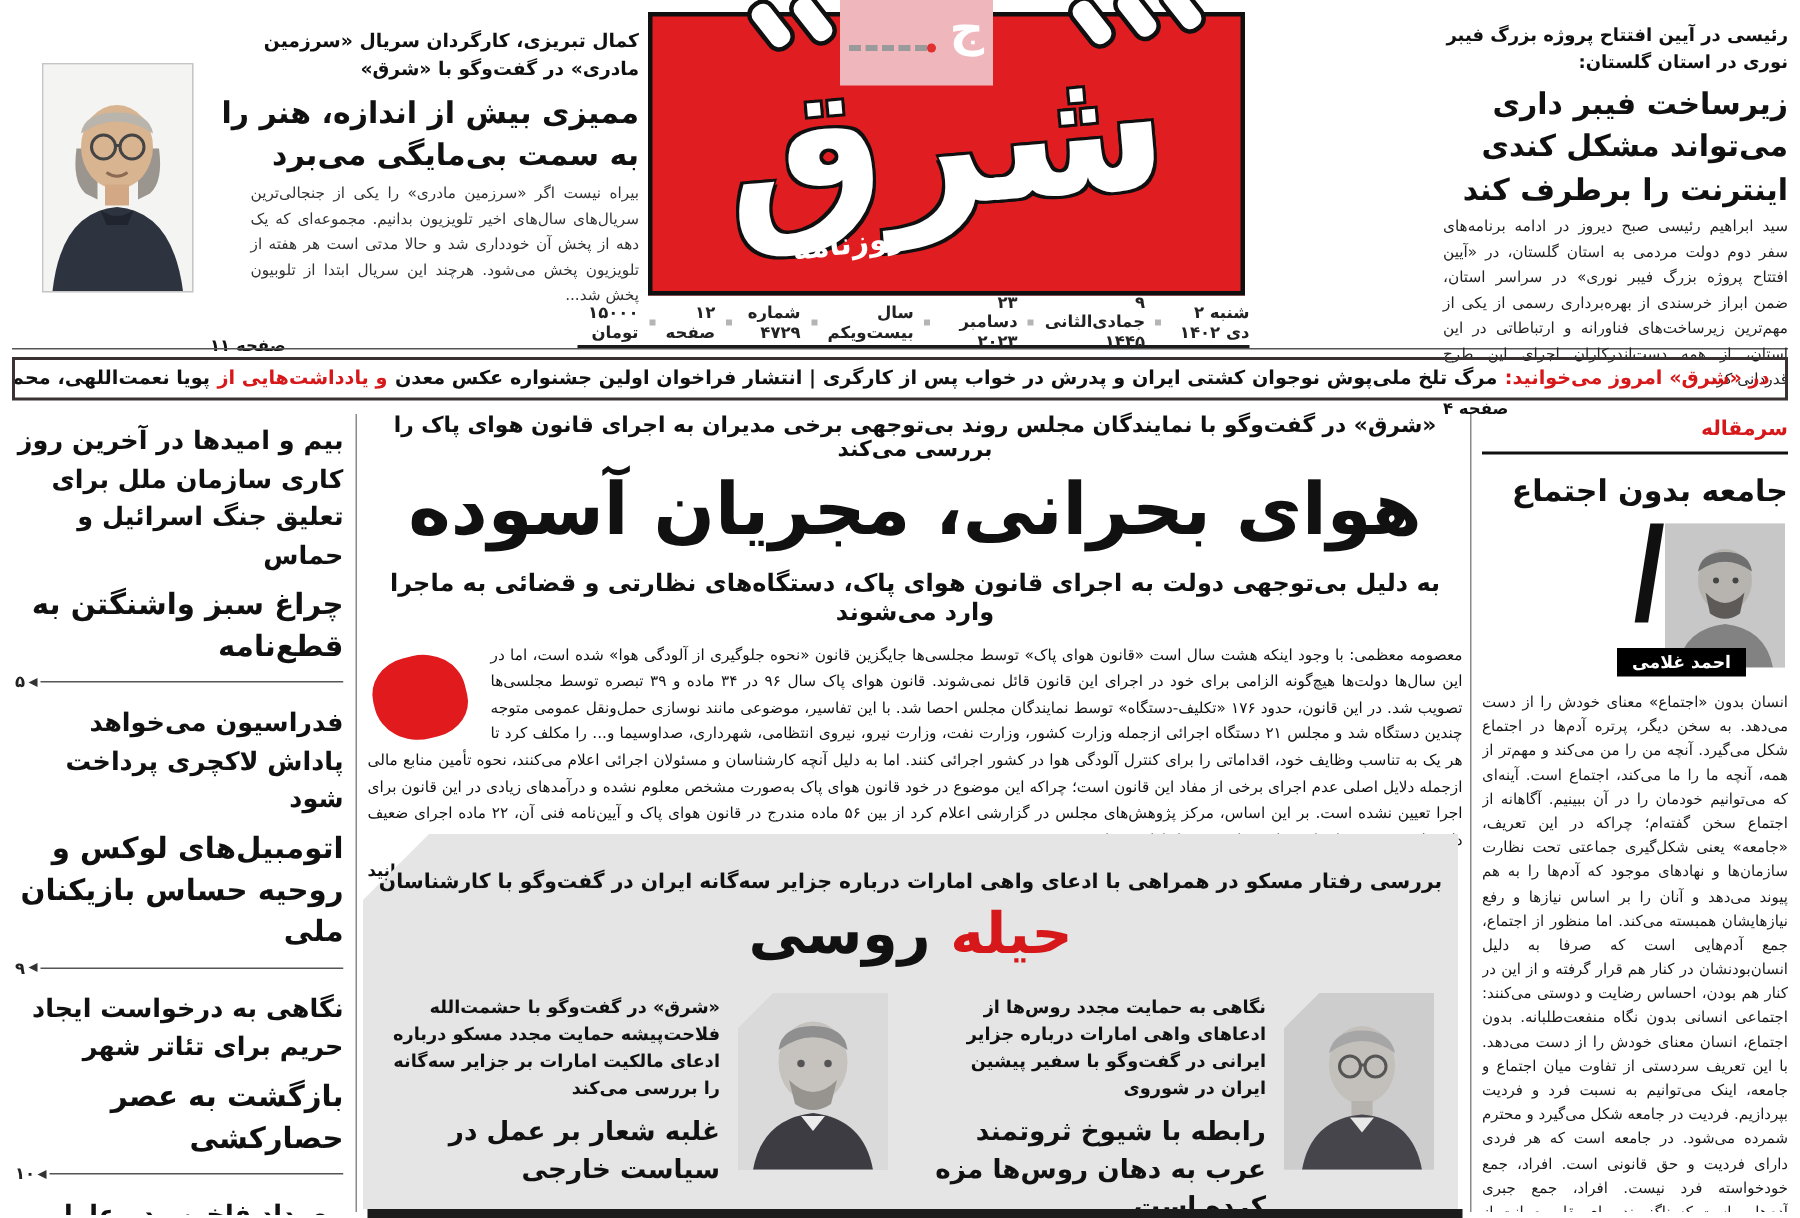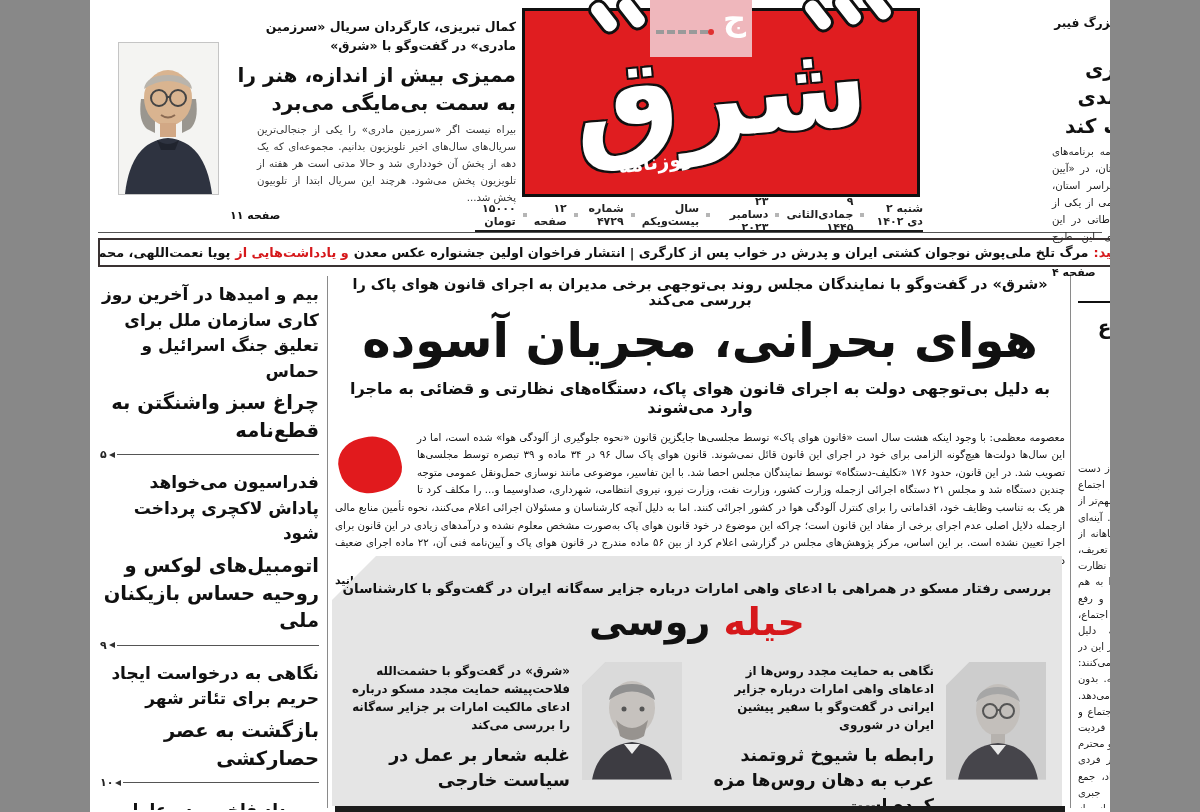--- a/index.html
+++ b/index.html
@@ -1,34 +1,34 @@
 <!DOCTYPE html>
 <html lang="fa" dir="rtl"><head>
 <meta charset="utf-8">
 <style>
   * { margin:0; padding:0; box-sizing:border-box; }
   html,body { background:#888; }
   body { display:flex; justify-content:center; font-family:"DejaVu Sans",sans-serif; }
   .page {
-    position:relative; width:1020px; height:812px; background:#fff;
+    position:relative; width:1200px; height:812px; background:#fff;
     overflow:hidden; direction:rtl; color:#111;
   }
   
   .hdr-right { position:absolute; left:962px; top:14px; width:230px; text-align:right; }
   .hdr-right .kicker { font-size:12px; font-weight:bold; line-height:1.5; }
   .hdr-right .headline { font-size:20px; font-weight:bold; line-height:1.42; margin:5px 0 4px; }
   .hdr-right .body { font-size:10.2px; line-height:1.66; text-align:justify; color:#222; }
   .hdr-right .pageref { font-size:11px; font-weight:bold; text-align:left; margin-top:3px; }
   
   .hl-photo { position:absolute; left:28px; top:42px; width:101px; height:153px; border:1px solid #c5c5c5; background:#f4f4f2; }
   .hdr-left { position:absolute; left:140px; top:18px; width:286px; text-align:right; }
   .hdr-left .kicker { font-size:12.5px; font-weight:bold; line-height:1.5; }
   .hdr-left .headline { font-size:20px; font-weight:bold; line-height:1.42; margin:5px 0 5px; }
   .hdr-left .body { font-size:10.2px; line-height:1.66; text-align:justify; color:#333;margin-left:27px; }
-  .hdr-left .pageref { font-size:11px; font-weight:bold; text-align:left; margin-top:2px; }
+  .hdr-left .pageref { font-size:11px; font-weight:bold; text-align:left; margin-top:17px; }
   
   .masthead { position:absolute; left:432px; top:8px; width:398px; height:189px; }
   .logo-box { position:absolute; inset:0; background:#e01d20; border:3px solid #101010; }
   .logo-word {
     position:absolute; inset:0; display:flex; align-items:center; justify-content:center;
     font-size:118px; font-weight:bold; color:#fff; line-height:1;
     transform:rotate(-5deg) translateY(-8px);
     text-shadow:2px 2px 0 #101010, -2px -2px 0 #101010, 2px -2px 0 #101010, -2px 2px 0 #101010;
   }
   .logo-sub { position:absolute; left:96px; top:142px; font-size:20px; color:#fff; font-weight:bold; transform:rotate(-7deg); }

